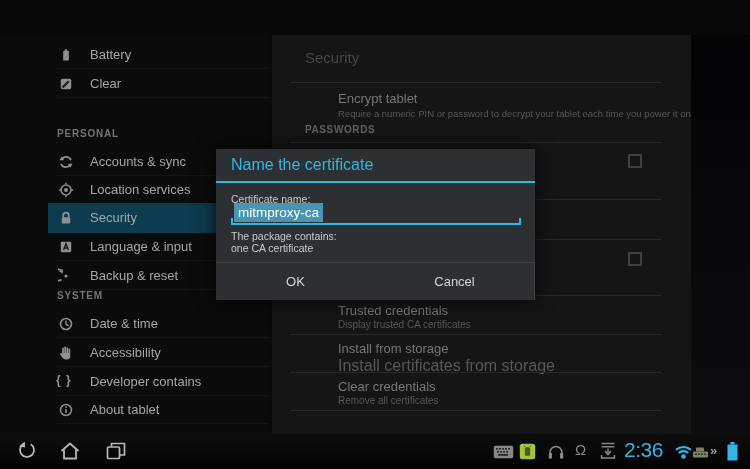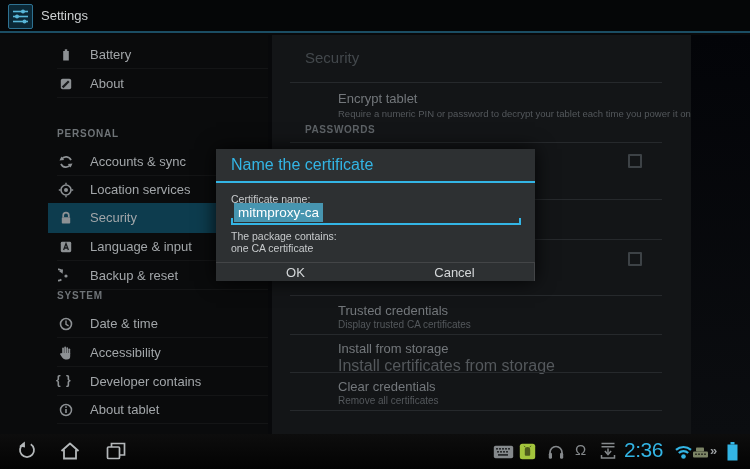--- a/index.html
+++ b/index.html
@@ -25,21 +25,21 @@
   #content{position:absolute;left:272px;top:35px;width:419px;height:399px;background:#131517;}
   .c-divider{position:absolute;left:18px;width:372px;height:1px;background:#26292c;}
   .c-title{position:absolute;left:33px;top:14px;font-size:15px;color:#43484c;}
   .c-item-title{position:absolute;left:66px;font-size:13px;color:#73777b;white-space:nowrap;}
   .c-item-sub{position:absolute;left:66px;font-size:9.5px;color:#54585c;white-space:nowrap;}
   .c-section{position:absolute;left:33px;font-size:10px;font-weight:bold;letter-spacing:0.6px;color:#5d6266;}
   .checkbox{position:absolute;left:356px;width:14px;height:14px;border:2px solid #3d4246;border-radius:1px;background:transparent;}
   #right-strip{position:absolute;left:691px;top:35px;width:59px;height:399px;background:linear-gradient(#030408,#0b0d10);}
 
   
-  #dialog{position:absolute;left:216px;top:149px;width:319px;height:132px;background:#2d3032;z-index:10;box-shadow:0 0 18px rgba(0,0,0,0.85);}
+  #dialog{position:absolute;left:216px;top:149px;width:319px;height:151px;background:#2d3032;z-index:10;box-shadow:0 0 18px rgba(0,0,0,0.85);}
   #dlg-title{position:absolute;left:15px;top:7px;font-size:16px;color:#33b5e5;}
   #dlg-rule{position:absolute;left:0;right:0;top:32px;height:2px;background:#33b5e5;}
   #dlg-label{position:absolute;left:15px;top:44px;font-size:10.5px;color:#c8cbcd;}
   #dlg-value{position:absolute;left:18px;top:54px;font-size:13.5px;color:#ffffff;background:#4795b0;padding:2px 4px;line-height:15px;}
   #dlg-underline{position:absolute;left:15px;top:74px;width:290px;height:2px;background:#33b5e5;}
   #dlg-underline:before,#dlg-underline:after{content:"";position:absolute;width:2px;height:7px;background:#33b5e5;top:-5px;}
   #dlg-underline:before{left:0;} #dlg-underline:after{right:0;}
   #dlg-pkg-label{position:absolute;left:15px;top:81px;font-size:10.5px;color:#c8cbcd;}
   #dlg-pkg-value{position:absolute;left:15px;top:93px;font-size:10.5px;color:#c8cbcd;}
   #dlg-buttons{position:absolute;left:0;right:0;top:113px;bottom:0;border-top:1px solid #434547;display:flex;}
@@ -51,52 +51,37 @@
   .nav-ico{position:absolute;}
   #clock{position:absolute;left:624px;top:4px;font-size:21px;color:#33b5e5;letter-spacing:-0.5px;}
   #chevrons{position:absolute;left:710px;top:9px;font-size:13px;font-weight:bold;color:#9b9fa2;}
   #omega{position:absolute;left:575px;top:7px;font-size:15px;color:#85898c;}
 </style>
 </head>
 <body>
 
 <div id="screen">
 
-  <div id="topbar">
-    <div id="app-icon">
-      <svg width="23" height="23" viewBox="0 0 23 23">
-        <g stroke="#58b6d8" stroke-width="1.6">
-          <line x1="4" y1="6.5" x2="19" y2="6.5"></line>
-            <line x1="4" y1="11.5" x2="19" y2="11.5"></line>
-            <line x1="4" y1="16.5" x2="19" y2="16.5"></line>
-        </g>
-        <circle cx="14" cy="6.5" r="2" fill="#58b6d8"></circle>
-          <circle cx="8" cy="11.5" r="2" fill="#58b6d8"></circle>
-          <circle cx="15.5" cy="16.5" r="2" fill="#58b6d8"></circle>
-      </svg>
-    </div>
-    <span id="app-title">Settings</span>
-  </div>
 
   <div id="sidebar">
 
     <div class="s-row" style="top:6px">
       <span class="s-icon"><svg width="16" height="16" viewBox="0 0 16 16">
             <rect x="5.2" y="4" width="5.6" height="9.5" fill="#8d9194"></rect>
             <rect x="6.8" y="2.3" width="2.4" height="1.7" fill="#8d9194"></rect>
           </svg></span>
       <span class="s-label">Battery</span>
         <span class="s-line"></span>
     </div>
     <div class="s-row" style="top:35px">
       <span class="s-icon"><svg width="16" height="16" viewBox="0 0 16 16">
             <rect x="2.8" y="2.8" width="10.4" height="10.4" rx="1.8" fill="#8d9194"></rect>
             <path d="M4.6 11.4 L10.8 5.2" stroke="#1a1c1e" stroke-width="2.2"></path>
           </svg></span>
-      <span class="s-label">About</span>
+      <span class="s-label">Clear</span>
         <span class="s-line"></span>
     </div>
 
     <div class="s-header" style="top:93px">PERSONAL</div>
 
     <div class="s-row" style="top:113px">
       <span class="s-icon"><svg width="16" height="16" viewBox="0 0 16 16">
             <g stroke="#8d9194" stroke-width="1.7" fill="none">
               <path d="M13 6.2 A5.4 5.4 0 0 0 3.6 5.2"></path>
               <path d="M3 9.8 A5.4 5.4 0 0 0 12.4 10.8"></path>

